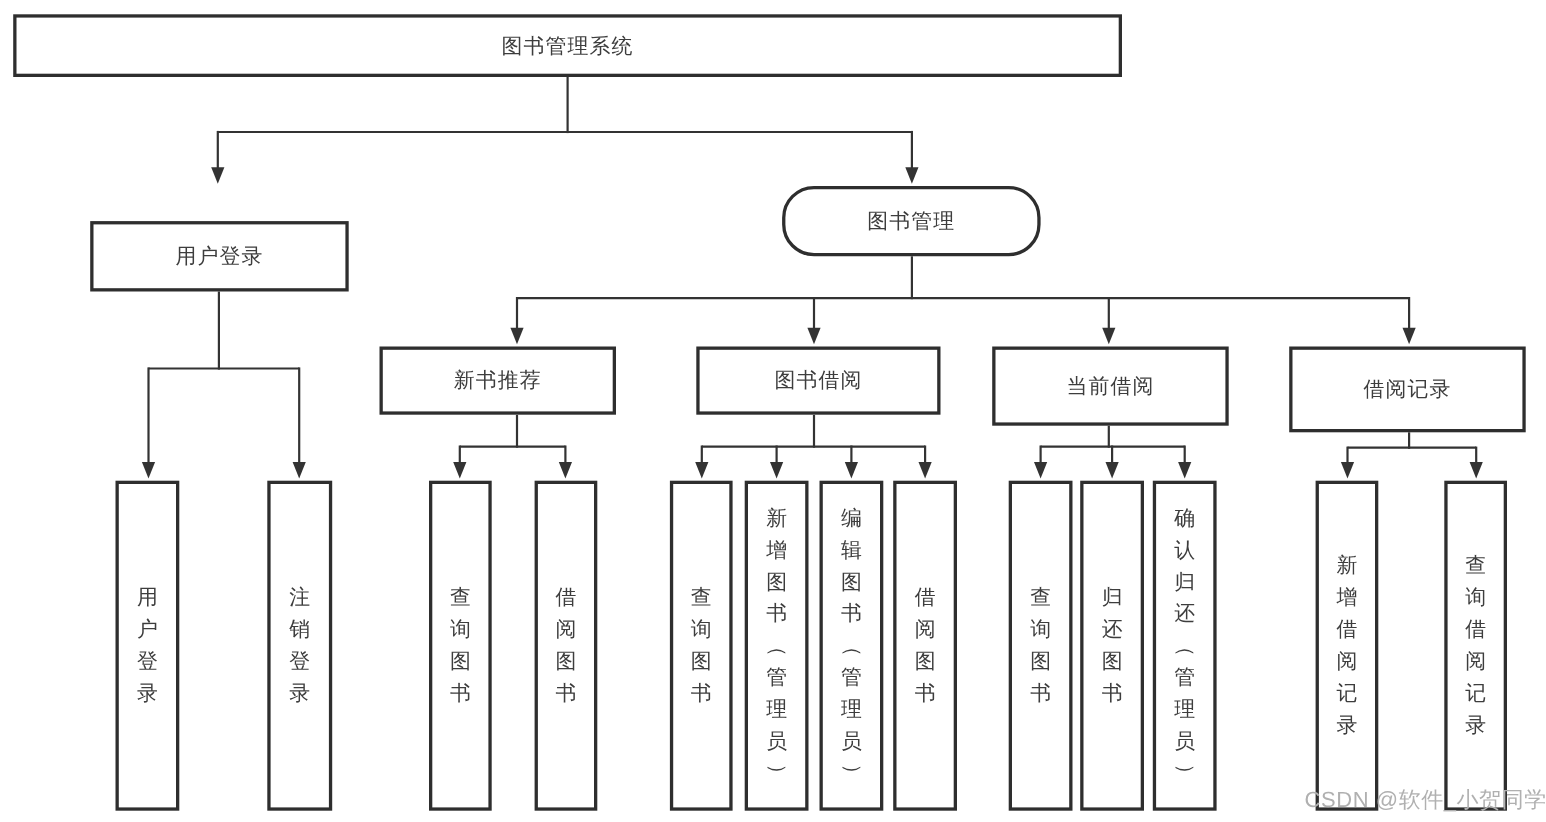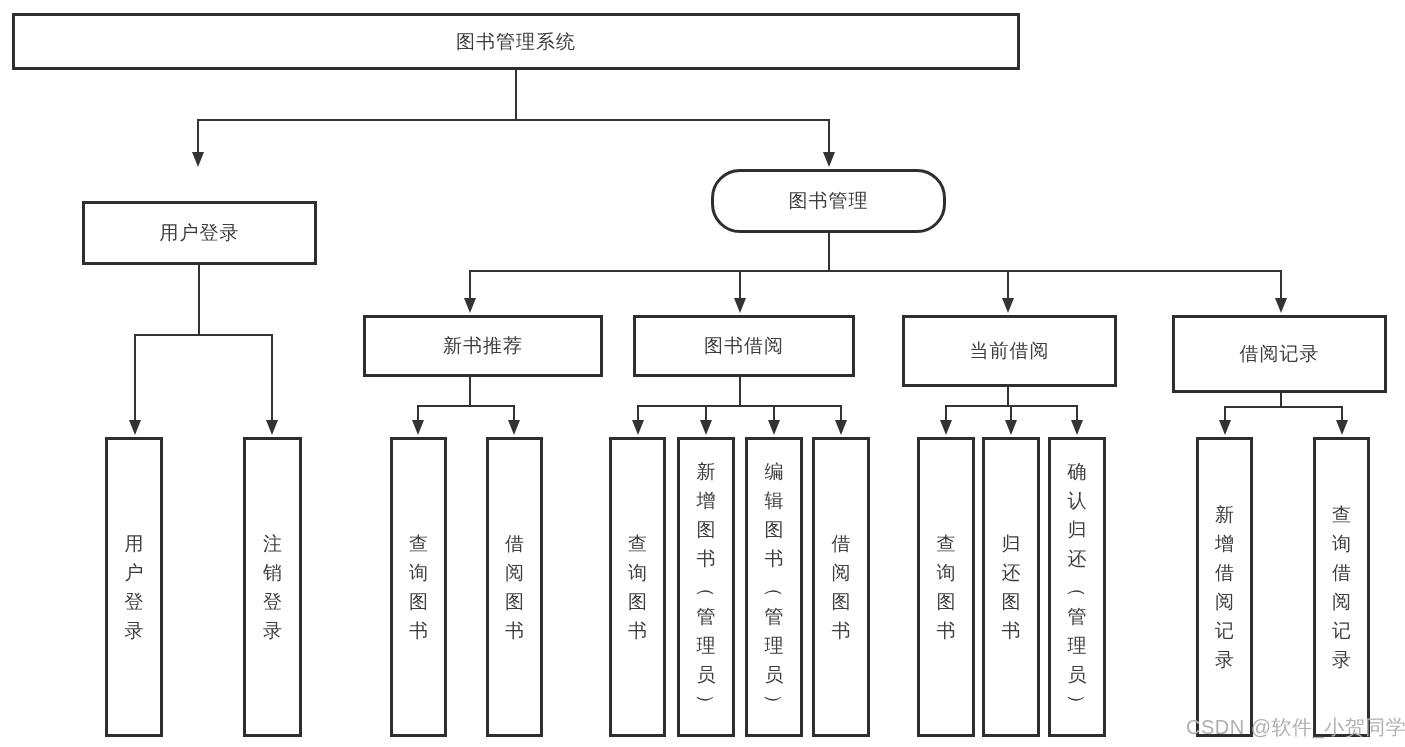--- a/index.html
+++ b/index.html
@@ -151,21 +151,21 @@
     <span>图书管理系统</span>
   </div>
 
   <div class="node h-node" style="left:82px; top:169px; width:235px; height:64px;margin-top:32px;">
     <span>用户登录</span>
   </div>
   <div class="node h-node" style="left:711px; top:169px; width:235px; height:64px;border-radius:29px;">
     <span>图书管理</span>
   </div>
 
-  <div class="node h-node" style="left:363px; top:315px; width:240px; height:62px;">
+  <div class="node h-node" style="left:345px; top:315px; width:215px; height:62px;">
     <span>新书推荐</span>
   </div>
   <div class="node h-node" style="left:633px; top:315px; width:222px; height:62px;">
     <span>图书借阅</span>
   </div>
   <div class="node h-node" style="left:902px; top:315px; width:215px; height:72px;">
     <span>当前借阅</span>
   </div>
   <div class="node h-node" style="left:1172px; top:315px; width:215px; height:78px;">
     <span>借阅记录</span>

